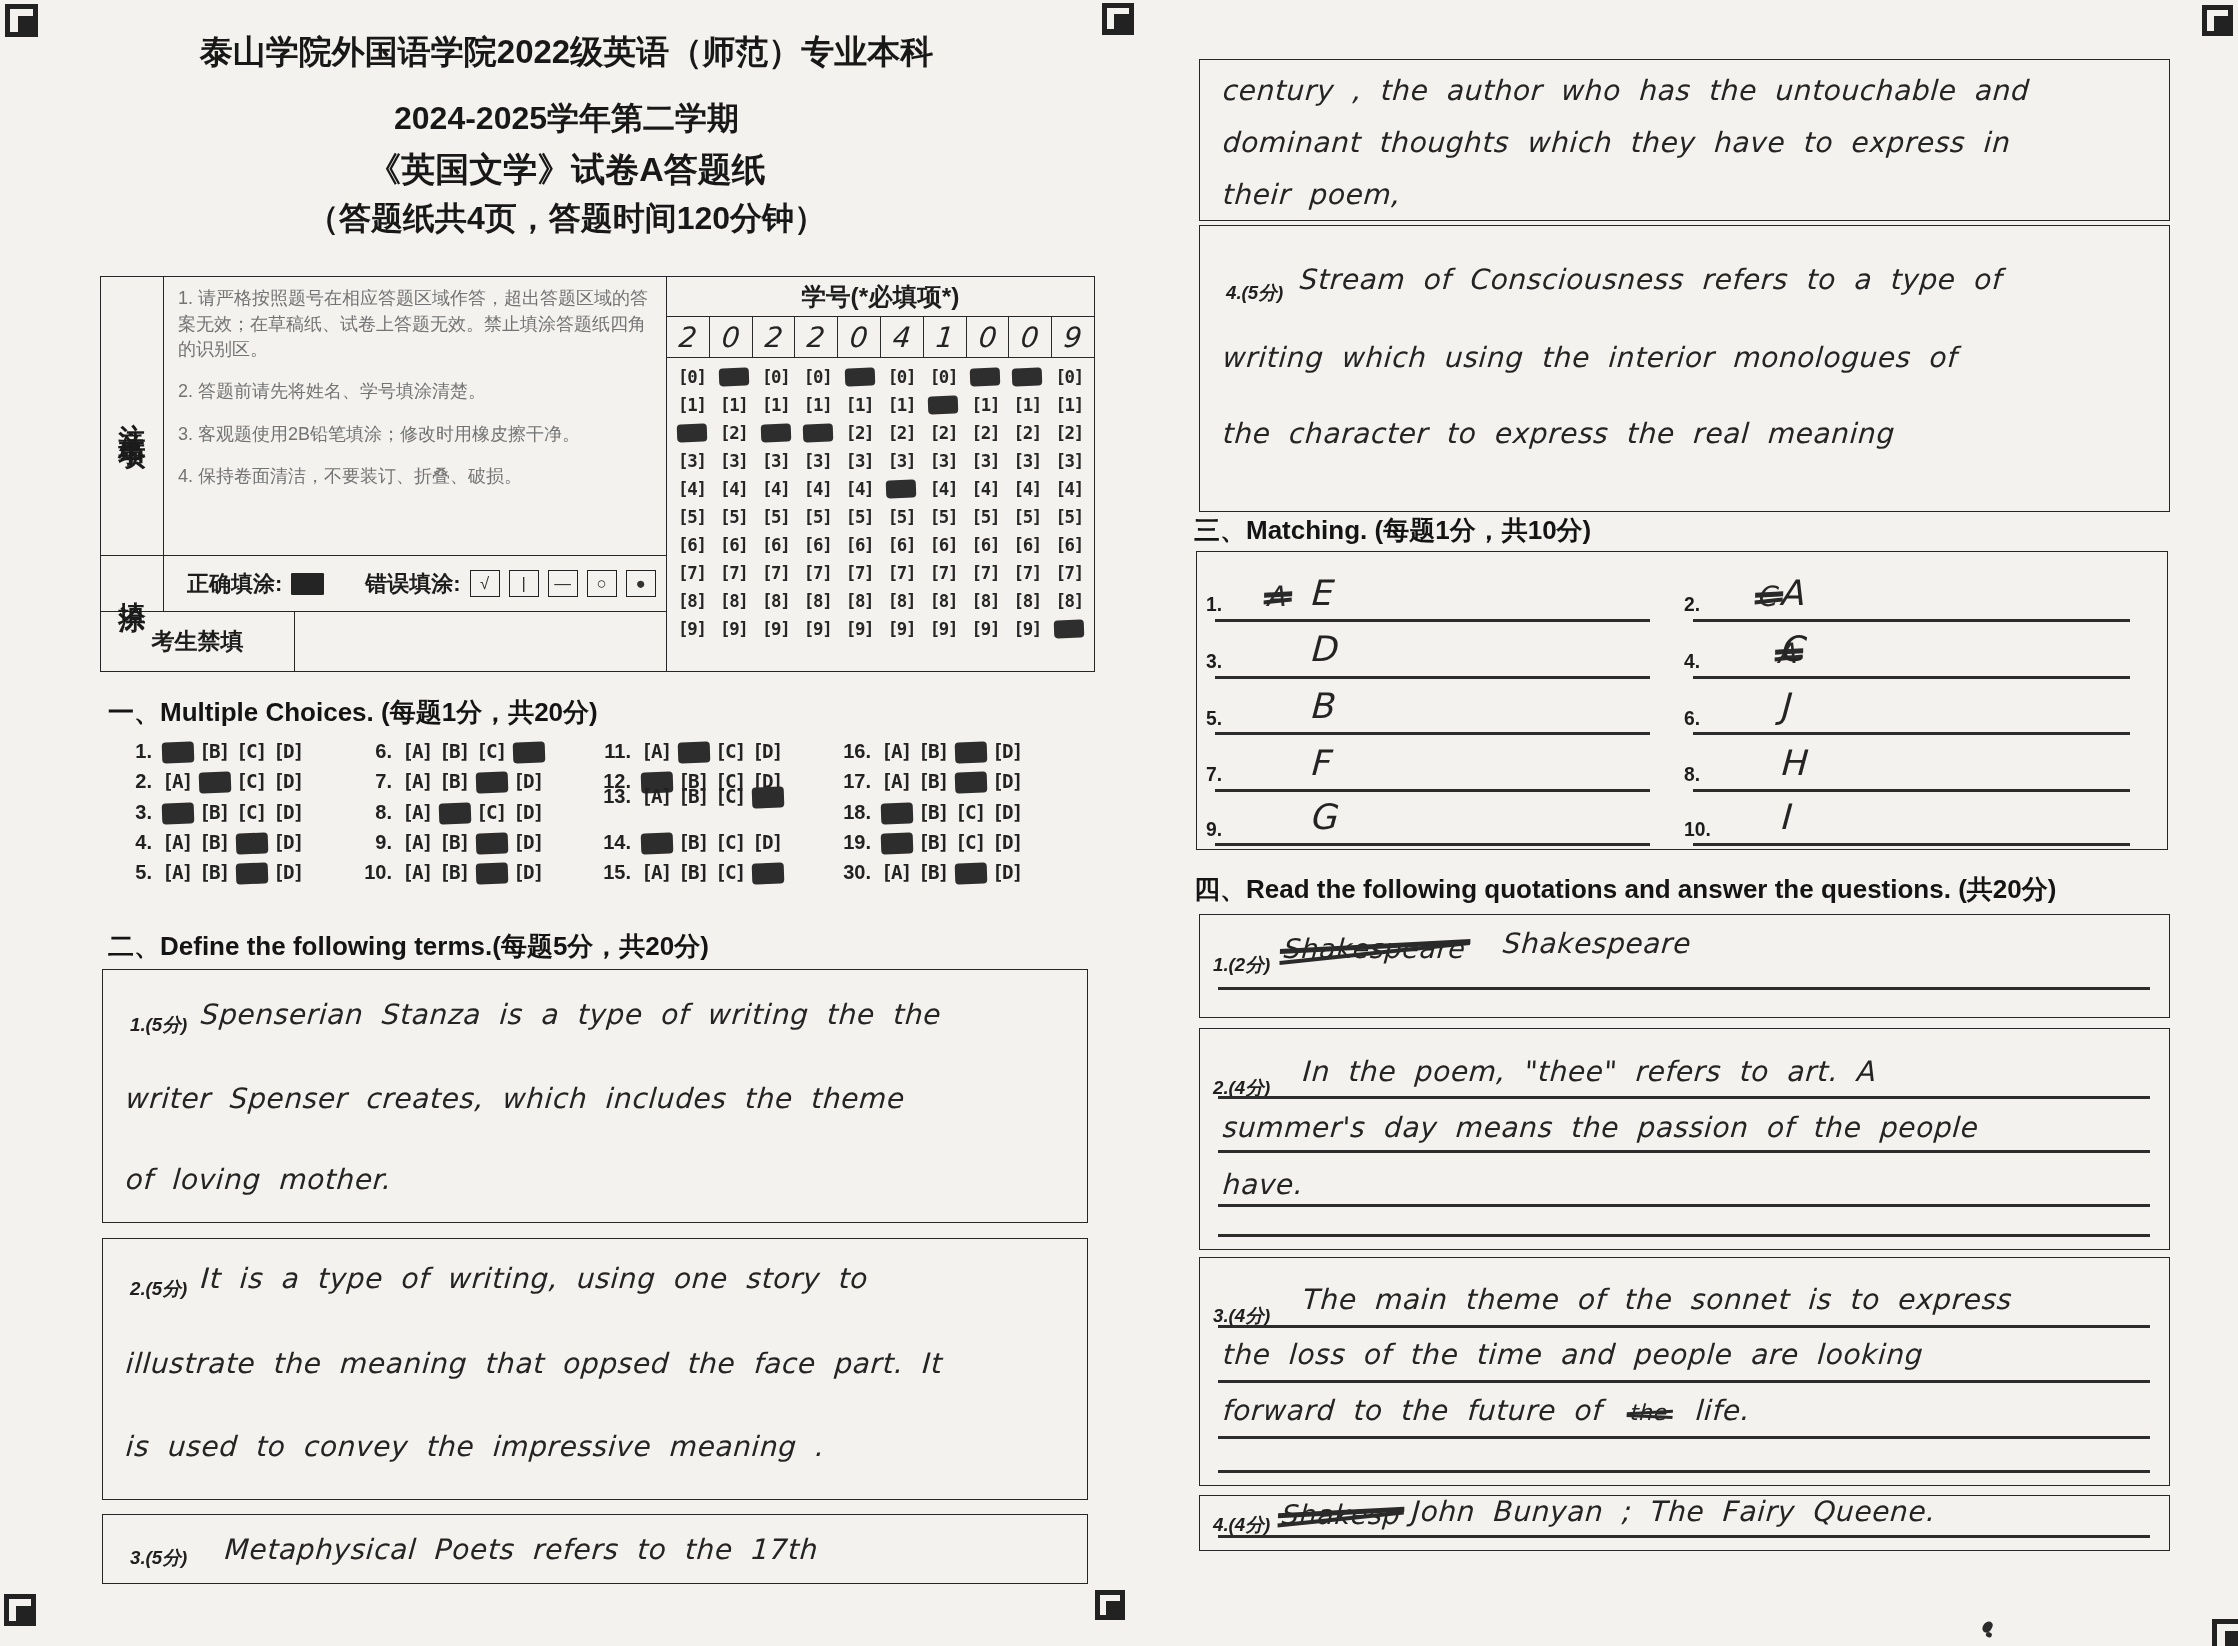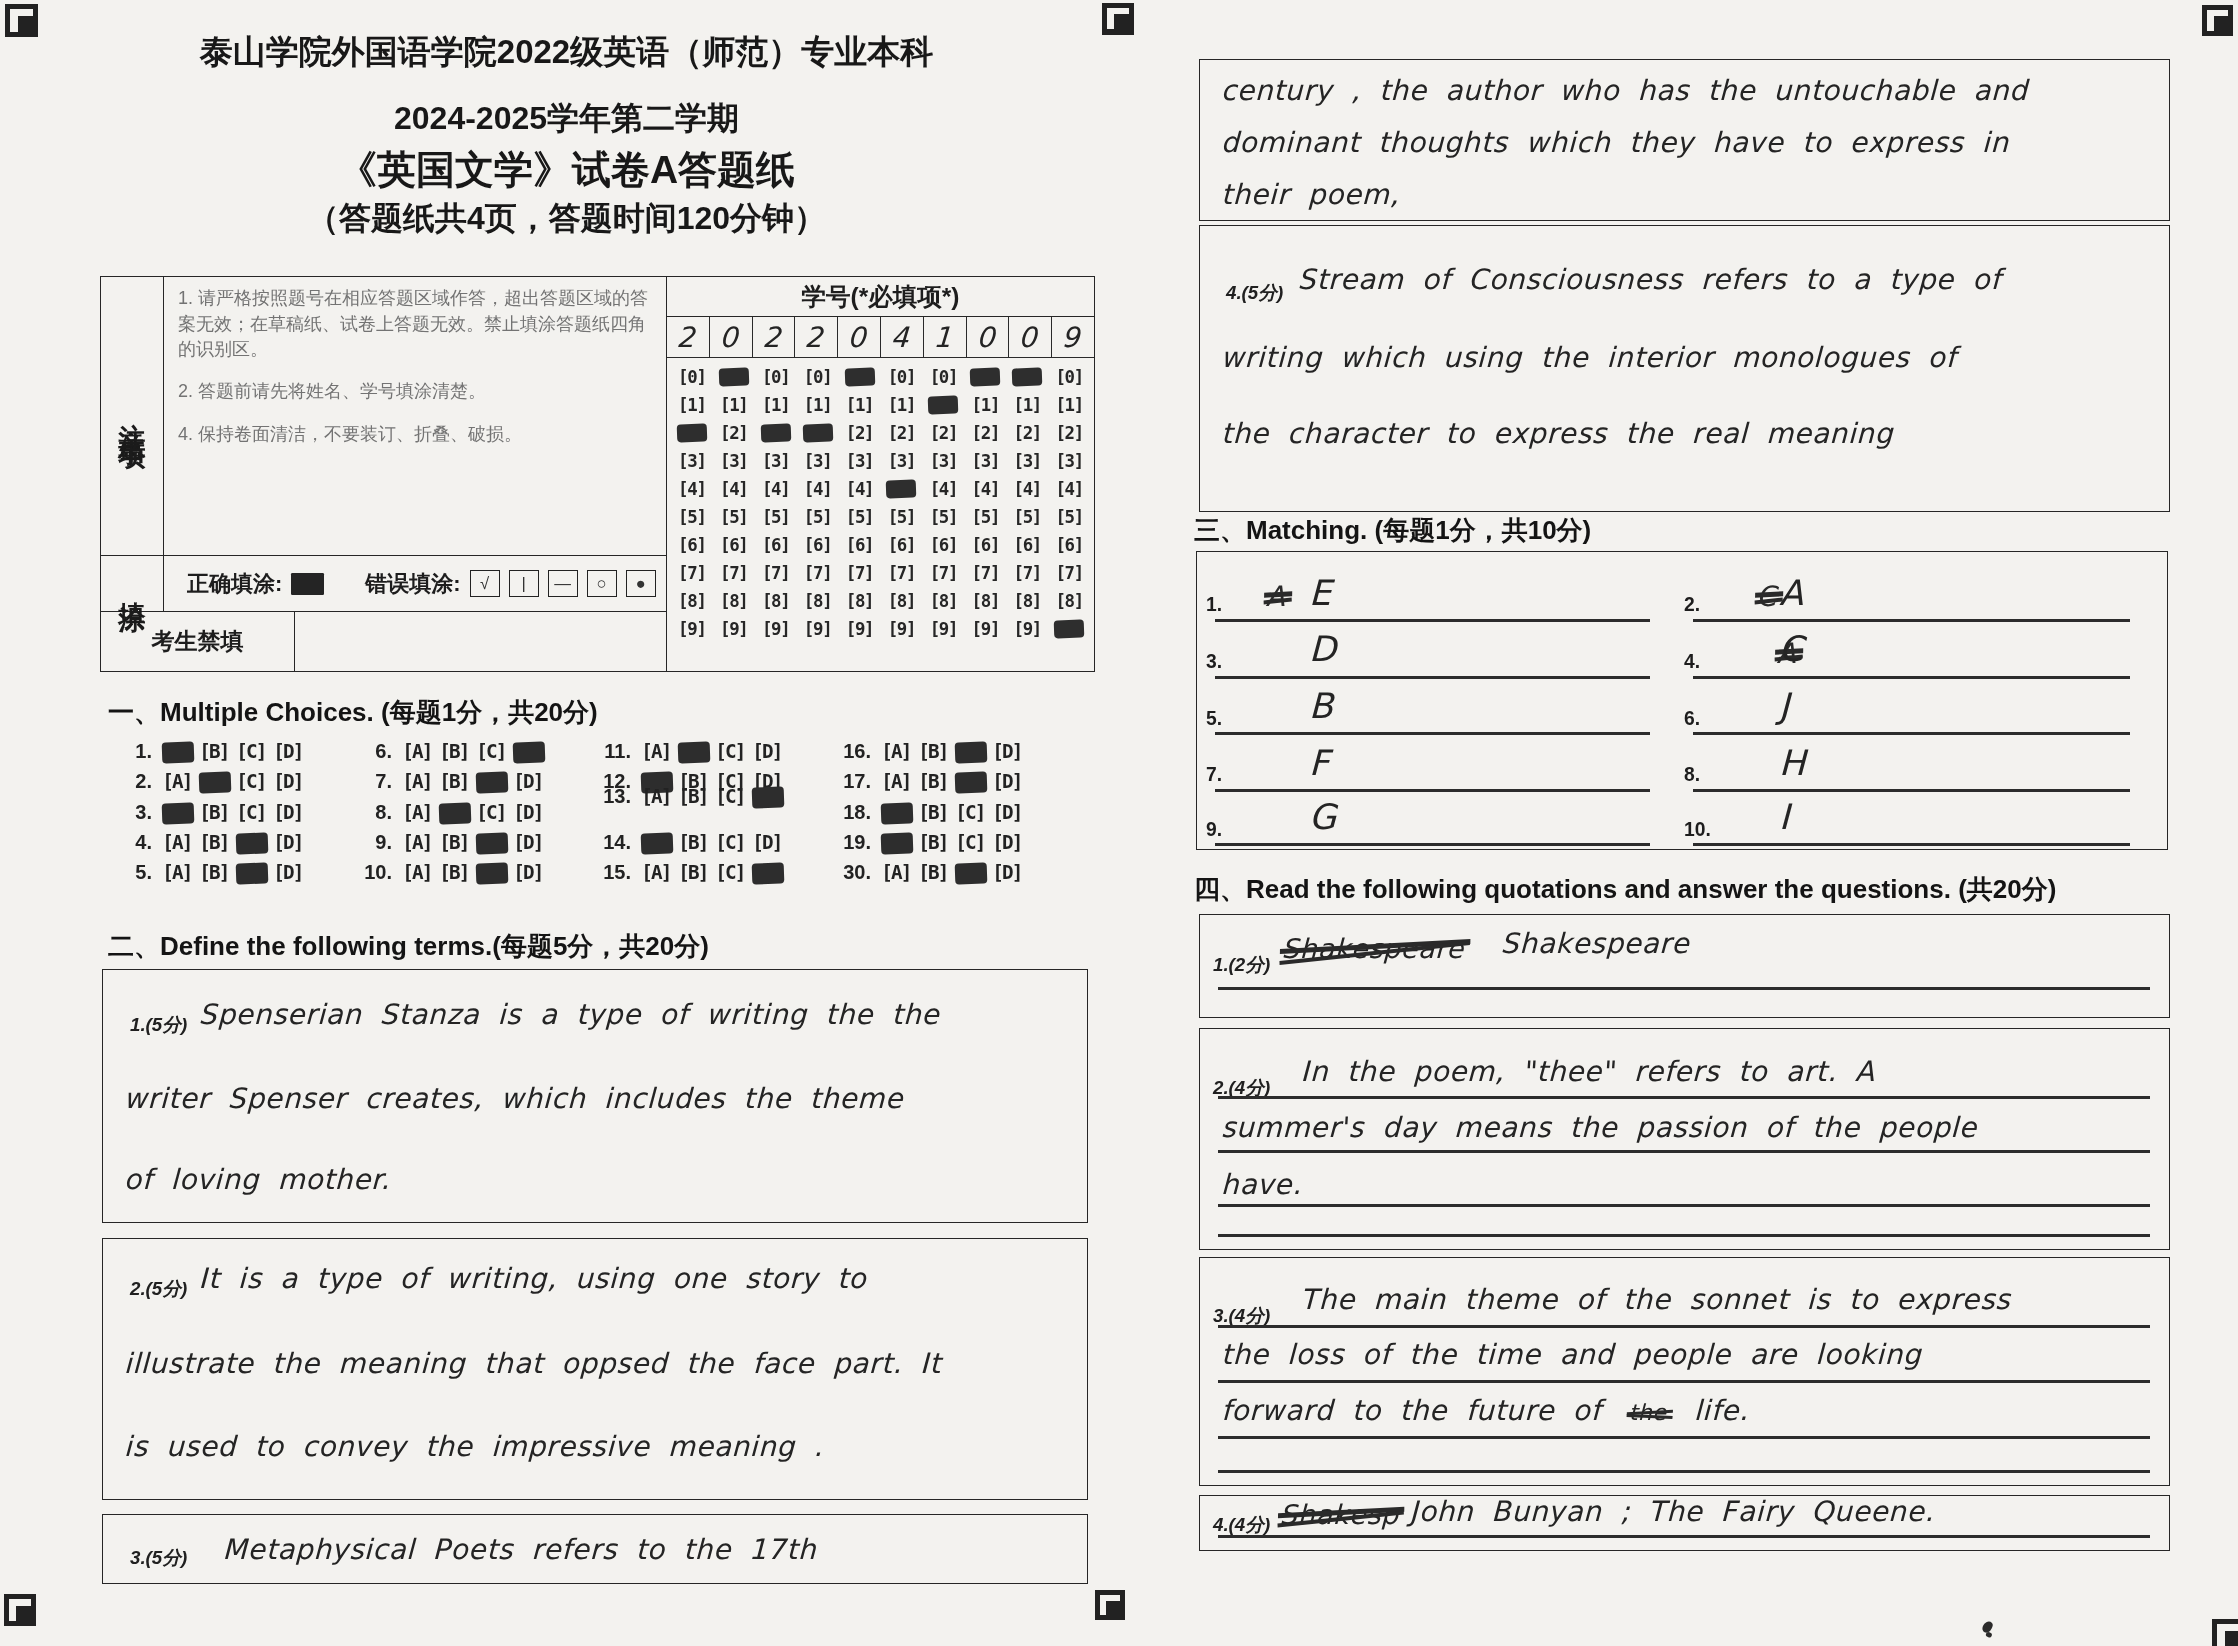--- a/index.html
+++ b/index.html
@@ -6,21 +6,21 @@
   #root{position:relative;width:2239px;height:1646px;overflow:hidden;background:#f3f2ef;
         font-family:"Liberation Sans","DejaVu Sans",sans-serif;color:#1d1d1d;}
   
   .marker{position:absolute;background:#222;}
   .marker::before{content:"";position:absolute;left:16%;top:16%;right:16%;bottom:16%;background:#f3f2ef;}
   .marker::after{content:"";position:absolute;left:38%;top:36%;right:16%;bottom:16%;background:#222;}
   
   .title-block{position:absolute;left:90px;top:32px;width:953px;text-align:center;font-weight:700;color:#181818;}
   .t1{font-size:33px;line-height:40px;}
   .t2{font-size:32px;line-height:37px;margin-top:28px;}
-  .t3{font-size:39px;line-height:37px;margin-top:14px;}
+  .t3{font-size:34px;line-height:37px;margin-top:14px;}
   .t4{font-size:32px;line-height:37px;margin-top:11.6px;}
   
   .notice{position:absolute;left:100px;top:276px;width:993px;height:394px;border:1.9px solid #262626;display:flex;}
   .notice-left{width:565px;display:flex;flex-direction:column;}
   .n-row1{height:278px;border-bottom:1.9px solid #262626;display:flex;}
   .n-row2{height:55px;border-bottom:1.9px solid #262626;display:flex;}
   .n-row3{flex:1;display:flex;}
   .vlabel{width:62px;border-right:1.9px solid #262626;display:flex;align-items:center;justify-content:center;
           writing-mode:vertical-rl;text-orientation:upright;font-size:27px;font-weight:700;letter-spacing:7.7px;color:#1b1b1b;}
   .vlabel.small{letter-spacing:3.9px;}
@@ -101,20 +101,21 @@
       <div class="t4">（答题纸共4页，答题时间120分钟）</div>
     </div>
 
     <div class="notice">
       <div class="notice-left">
         <div class="n-row1">
           <div class="vlabel">注意事项</div>
           <div class="n-items">
             <p>1.  请严格按照题号在相应答题区域作答，超出答题区域的答案无效；在草稿纸、试卷上答题无效。禁止填涂答题纸四角的识别区。</p>
             <p>2.  答题前请先将姓名、学号填涂清楚。</p>
+            <p>3.  客观题使用2B铅笔填涂；修改时用橡皮擦干净。</p>
             <p>4.  保持卷面清洁，不要装订、折叠、破损。</p>
           </div>
         </div>
         <div class="n-row2">
           <div class="vlabel small">填涂</div>
           <div class="fill-demo">
             <span class="fd-text">正确填涂:</span>
             <span class="fd-correct"></span>
             <span class="fd-gap"></span>
             <span class="fd-text">错误填涂:</span>

